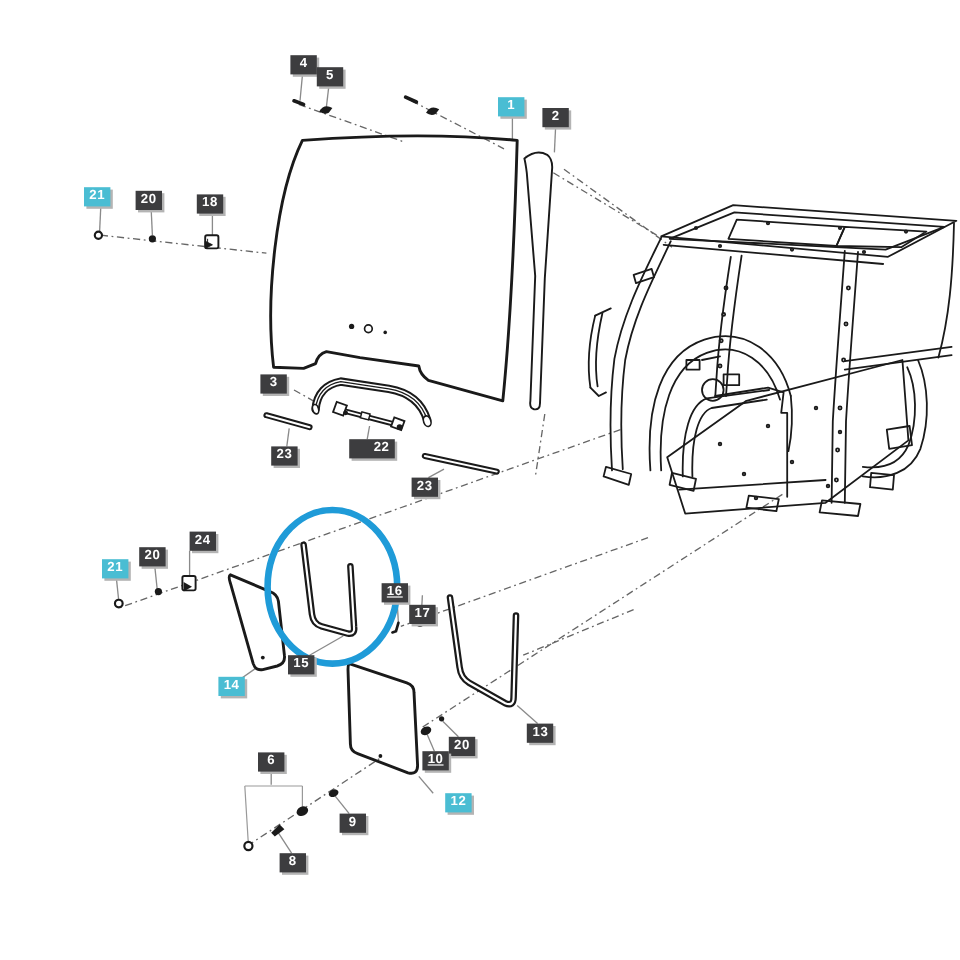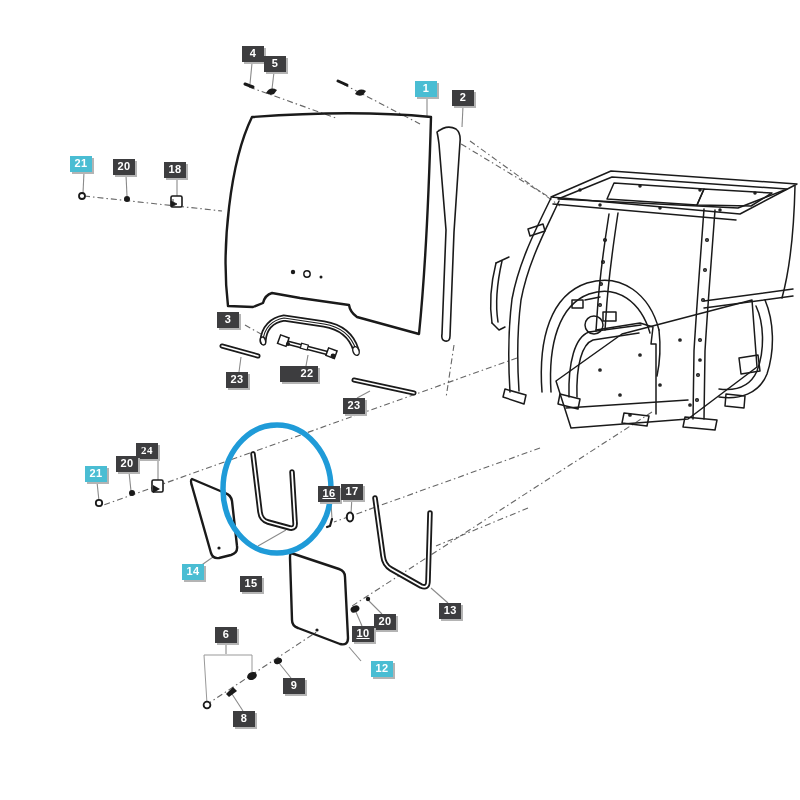--- a/index.html
+++ b/index.html
@@ -234,28 +234,28 @@
 <div id="labels">
       <div class="part-label cyan" style="left: 415px; top: 81px;">1</div>
       <div class="part-label dark" style="left: 452px; top: 90px;">2</div>
       <div class="part-label dark" style="left: 242px; top: 46px;">4</div>
       <div class="part-label dark" style="left: 264px; top: 56px;">5</div>
       <div class="part-label cyan" style="left: 70px; top: 156px;">21</div>
       <div class="part-label dark" style="left: 113px; top: 159px;">20</div>
       <div class="part-label dark" style="left: 164px; top: 162px;">18</div>
       <div class="part-label dark" style="left: 217px; top: 312px;">3</div>
       <div class="part-label dark" style="left: 226px; top: 372px;">23</div>
-      <div class="part-label dark" style="left: 280px; top: 366px; padding-left: 20px;">22</div>
+      <div class="part-label dark" style="left: 291px; top: 366px; padding-left: 20px;">22</div>
       <div class="part-label dark" style="left: 343px; top: 398px;">23</div>
-      <div class="part-label dark" style="left: 136px; top: 443px; font-family: Liberation Serif, serif;">24</div>
+      <div class="part-label dark" style="left: 158px; top: 443px;">24</div>
       <div class="part-label dark" style="left: 116px; top: 456px;">20</div>
       <div class="part-label cyan" style="left: 85px; top: 466px;">21</div>
       <div class="part-label dark" style="left: 318px; top: 486px; text-decoration: underline;">16</div>
-      <div class="part-label dark" style="left: 341px; top: 484px;">17</div>
-      <div class="part-label dark" style="left: 240px; top: 576px; text-align: center;">15</div>
+      <div class="part-label dark" style="left: 341px; top: 504px;">17</div>
+      <div class="part-label dark" style="left: 240px; top: 546px; text-align: center;">15</div>
       <div class="part-label cyan" style="left: 182px; top: 564px;">14</div>
       <div class="part-label dark" style="left: 439px; top: 603px; text-align: right;">13</div>
       <div class="part-label dark" style="left: 374px; top: 614px;">20</div>
       <div class="part-label dark" style="left: 352px; top: 626px; text-decoration: underline;">10</div>
       <div class="part-label cyan" style="left: 351px; top: 661px; margin-left: 20px;">12</div>
       <div class="part-label dark" style="left: 215px; top: 627px;">6</div>
       <div class="part-label dark" style="left: 283px; top: 678px;">9</div>
       <div class="part-label dark" style="left: 233px; top: 711px;">8</div>
     </div>
 

